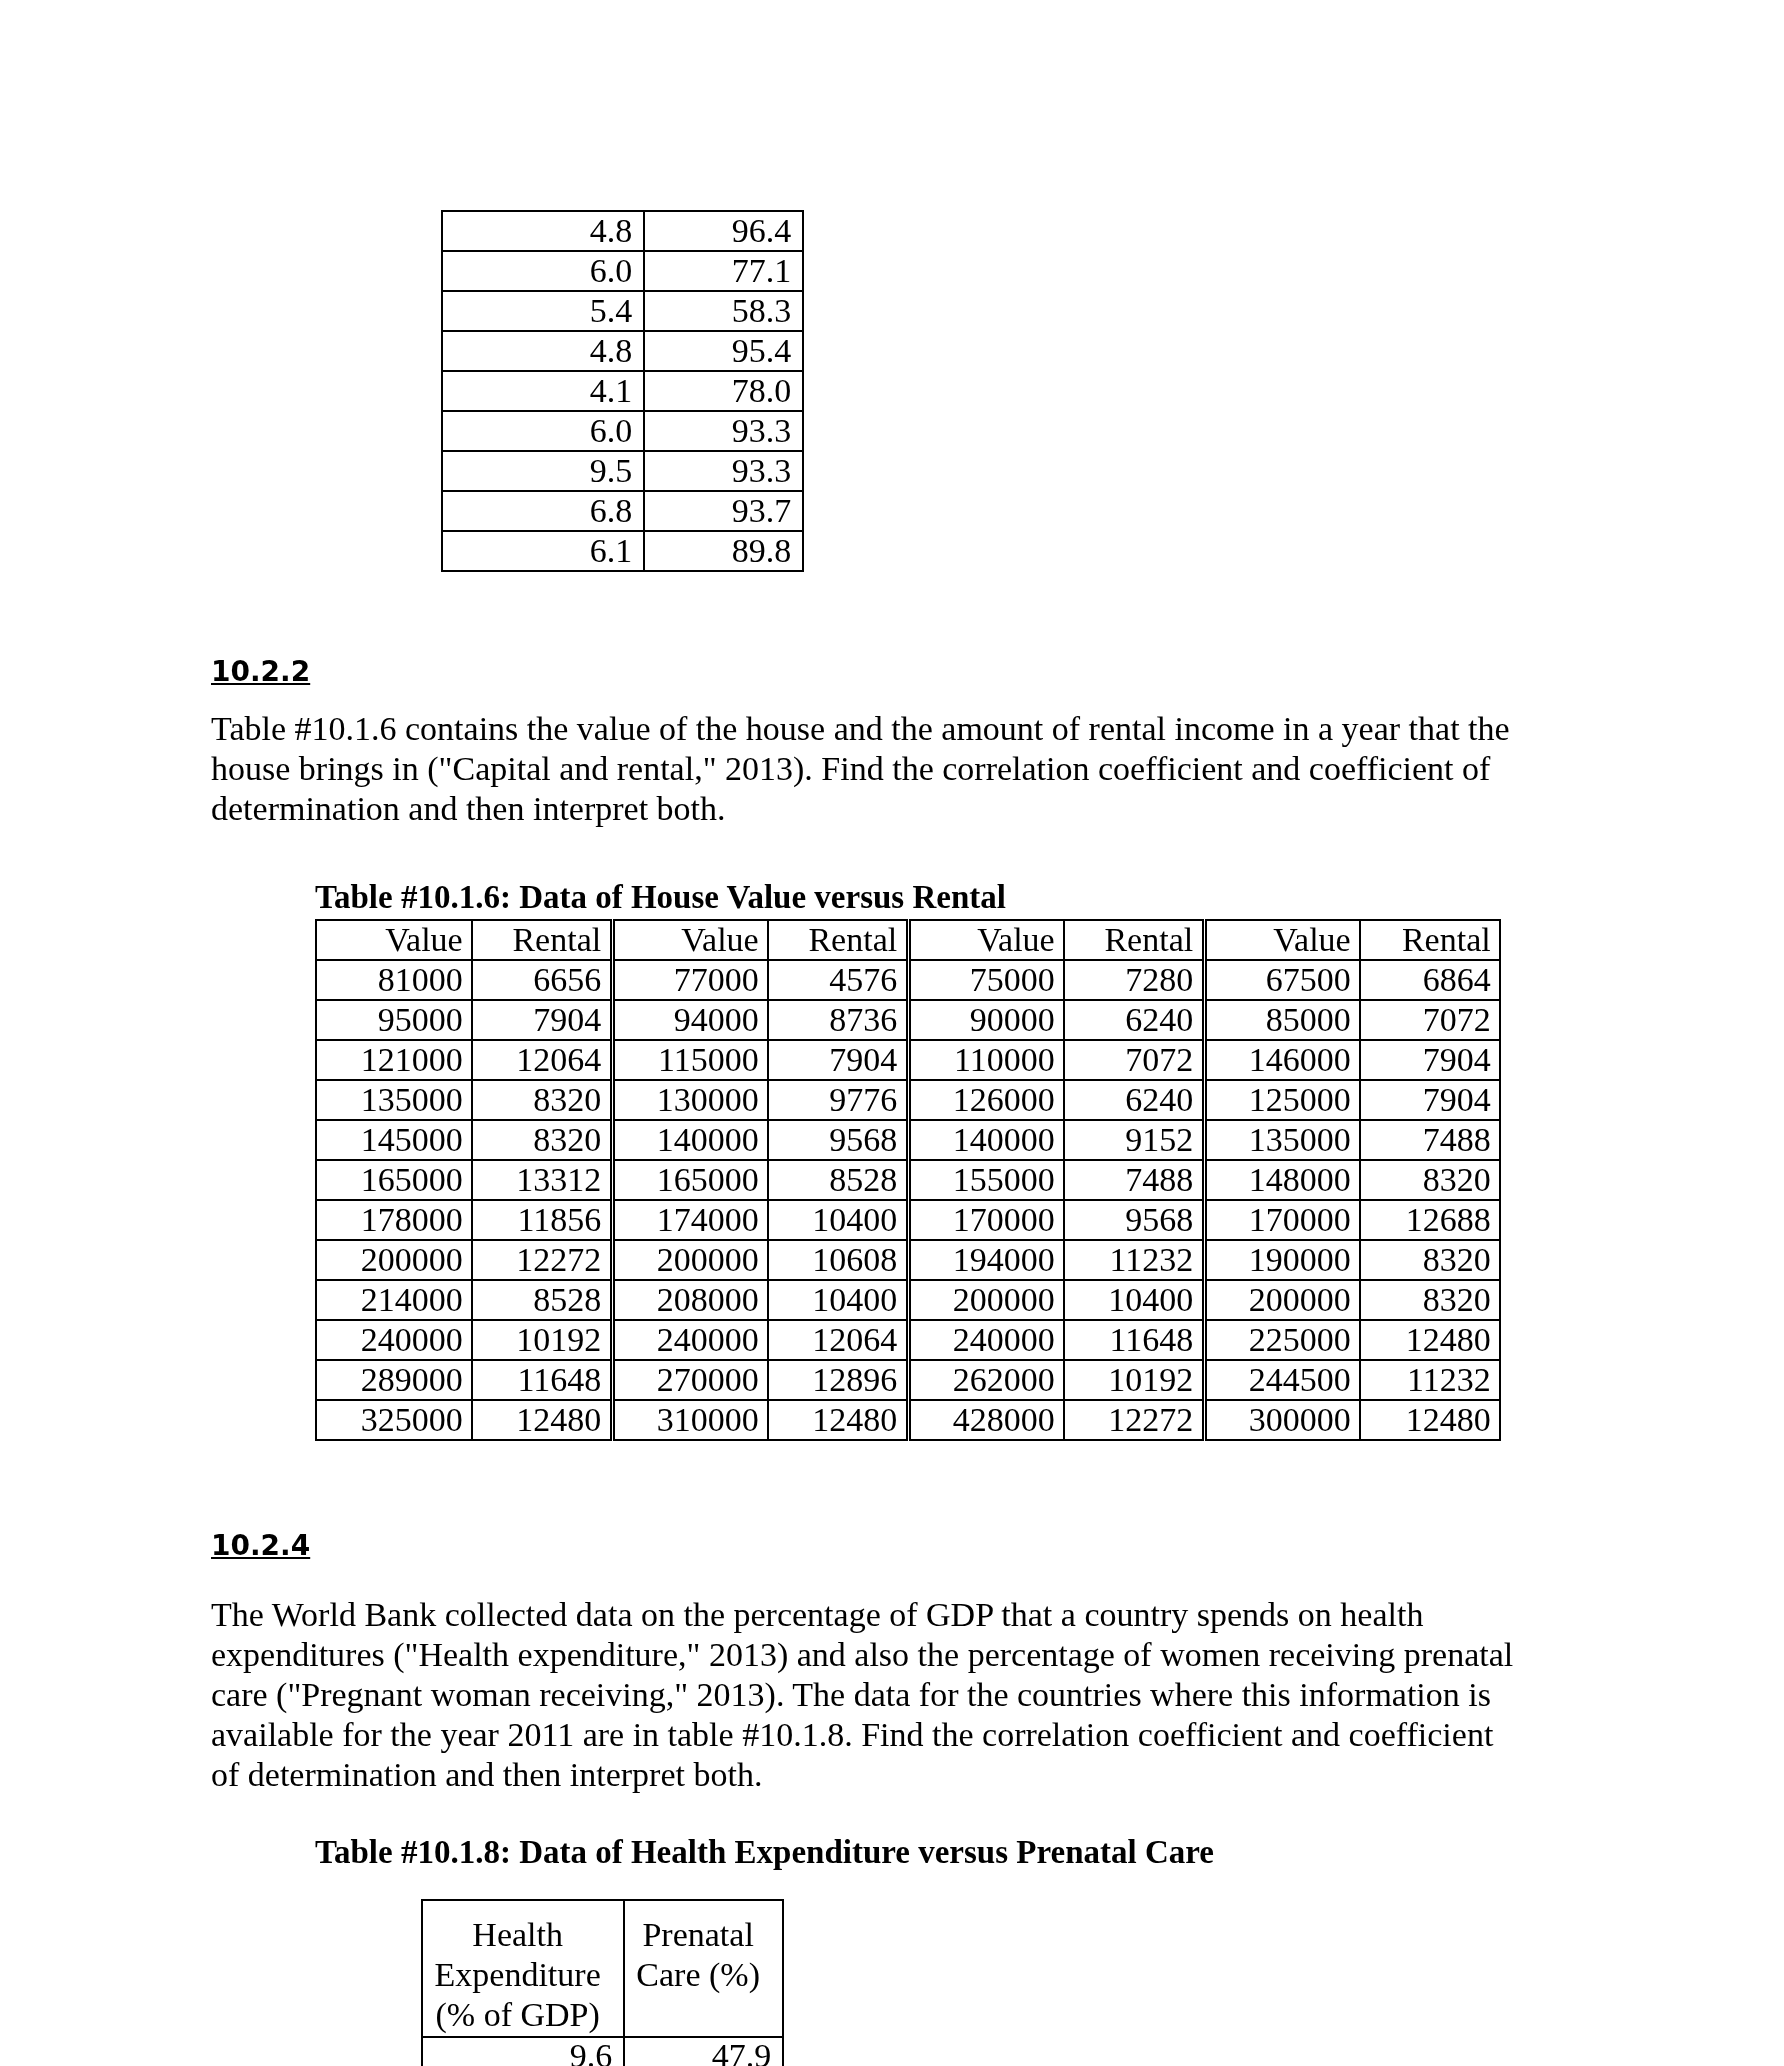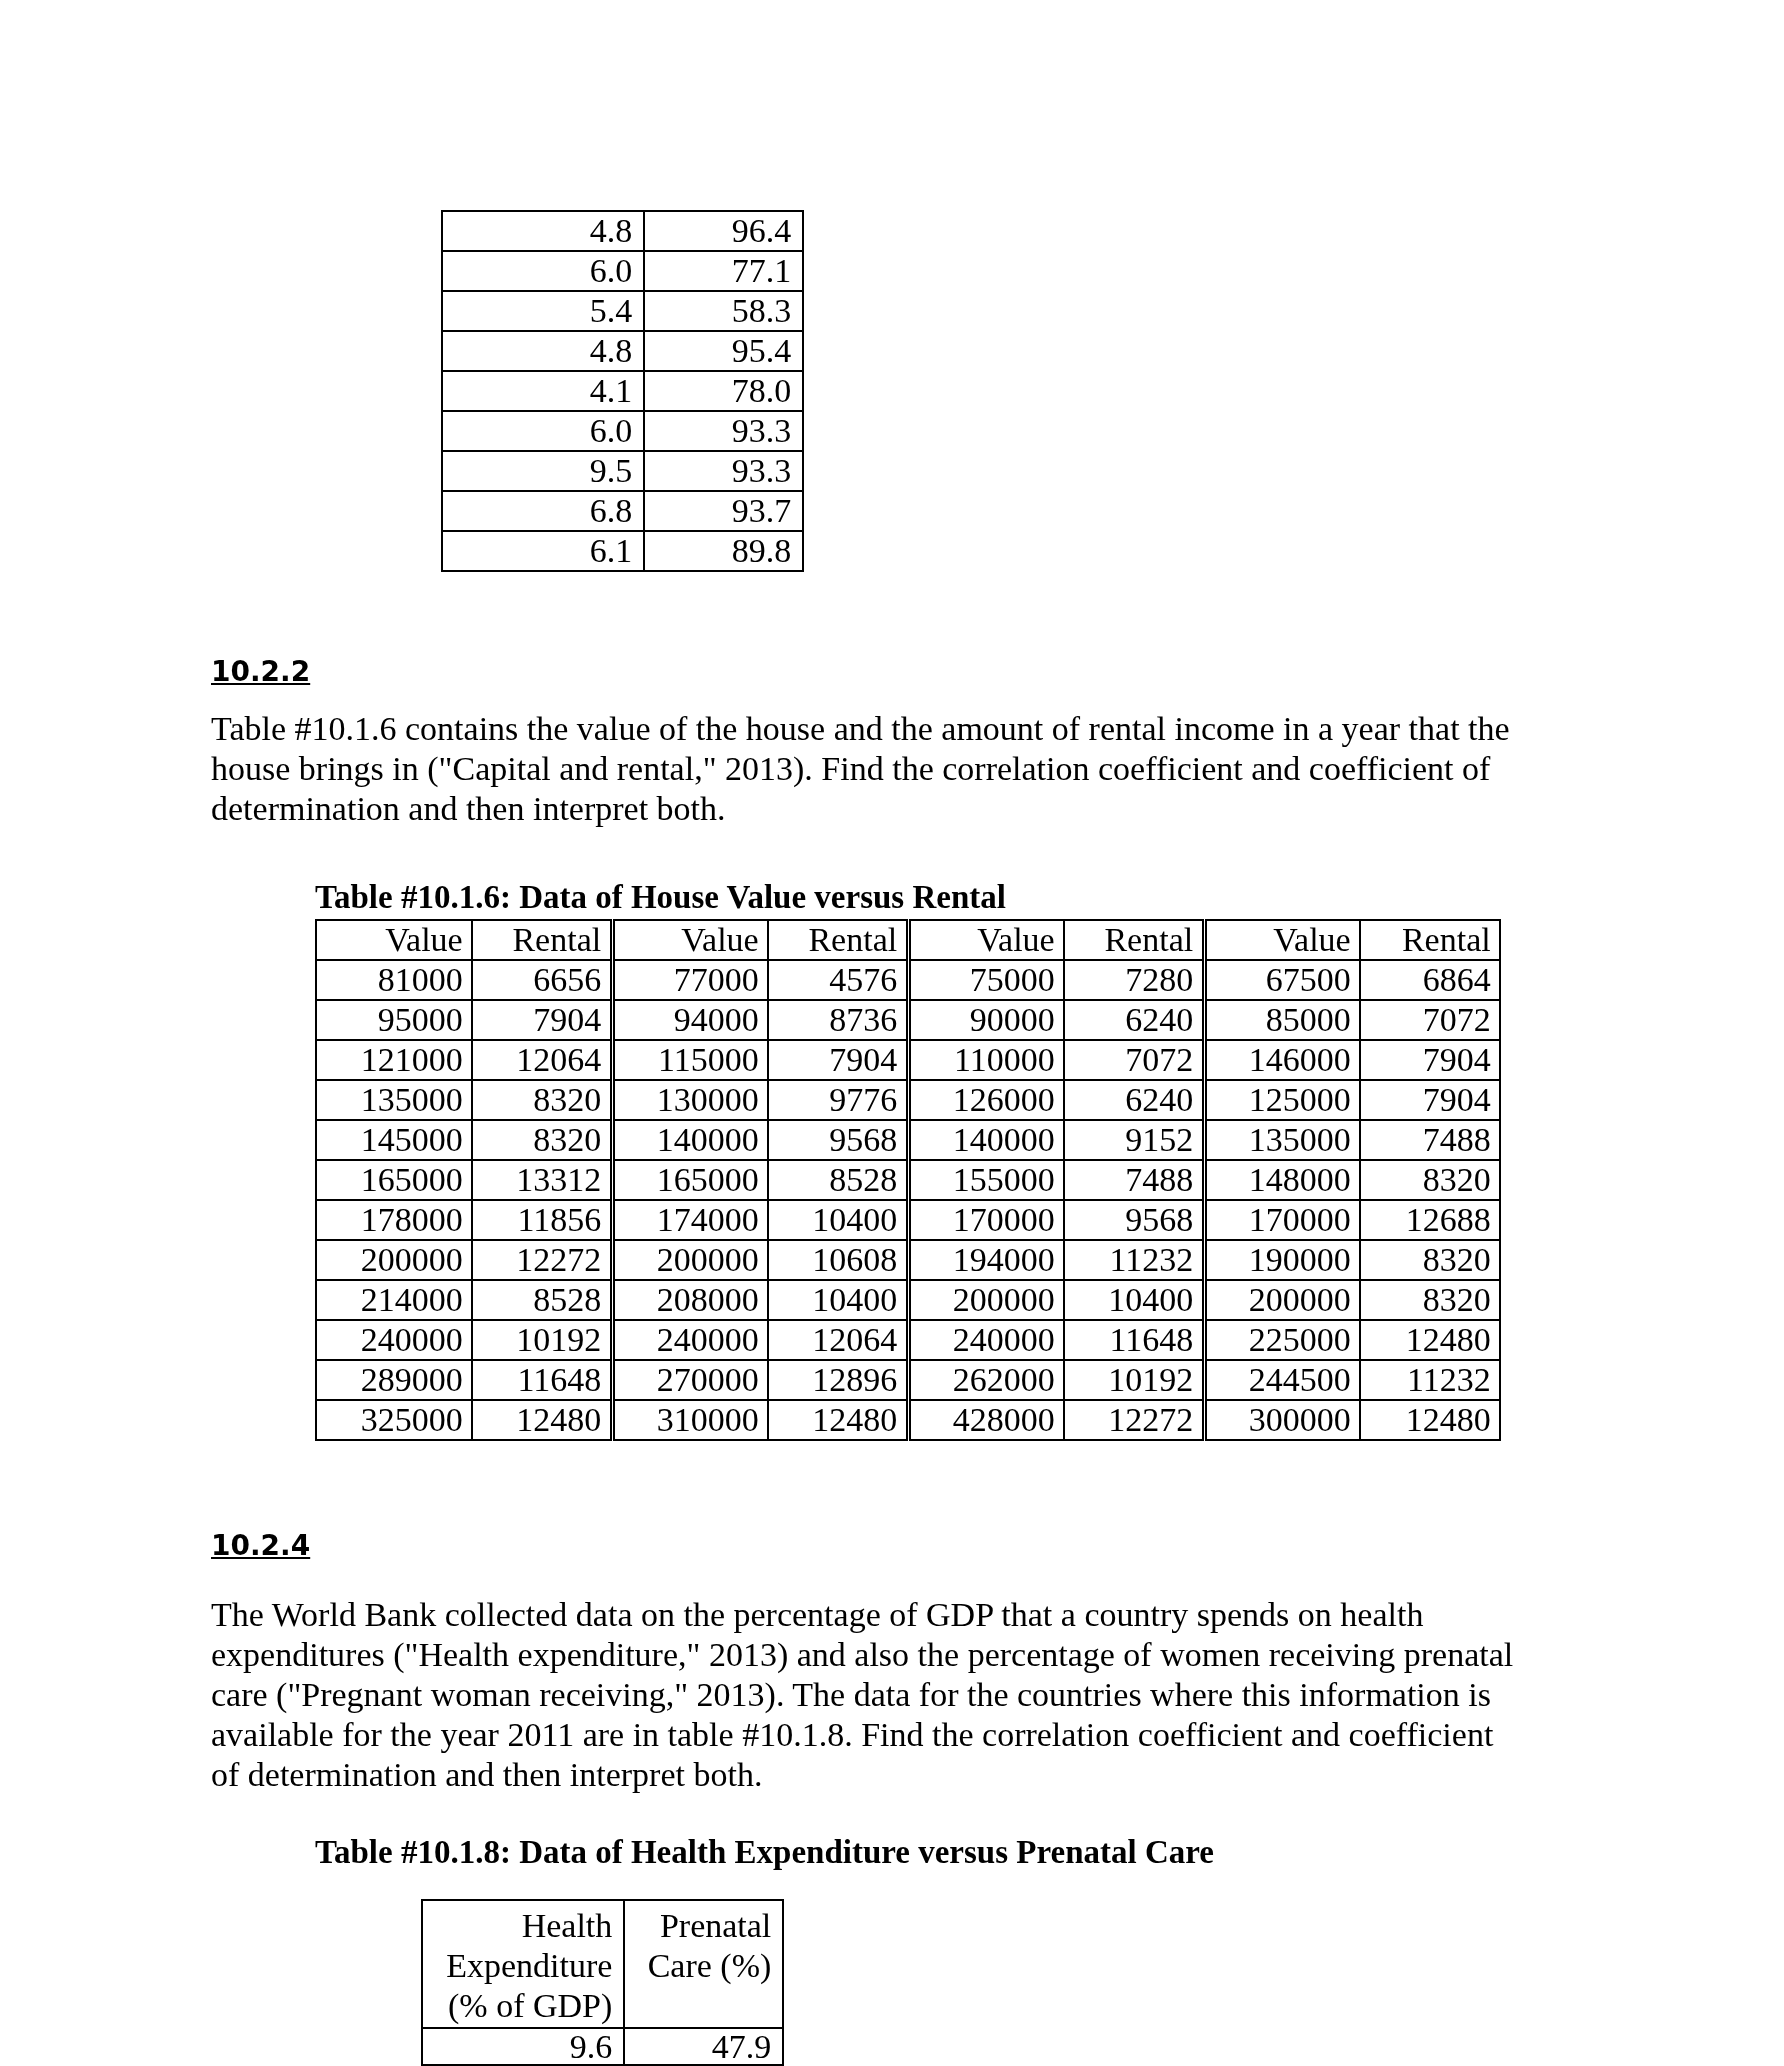--- a/index.html
+++ b/index.html
@@ -44,21 +44,21 @@
   #house-table { left: 315px; top: 919px; width: 1186px; }
   #house-table td { height: 38px; padding-right: 8.3px; }
   #house-table td.grp-end { border-right: 5.8px double #000; }
   #house-table col.v { width: 156px; }
   #house-table col.r { width: 140px; }
 
   
   #health-table { left: 421px; top: 1899px; width: 361px; }
   #health-table col.c1 { width: 202px; }
   #health-table col.c2 { width: 159px; }
-  #health-table td.hdr { height: 121px; vertical-align: top; padding-top: 5px; line-height: 40px; }
+  #health-table td.hdr { height: 121px; vertical-align: top; padding-top: 14px; line-height: 40px; text-align: center; }
   #health-table td.val { height: 35px; }
 
   .section-num {
     position: absolute;
     left: 211px;
     font-family: "DejaVu Sans", sans-serif;
     font-weight: bold;
     font-size: 28px;
     text-decoration: underline;
   }

